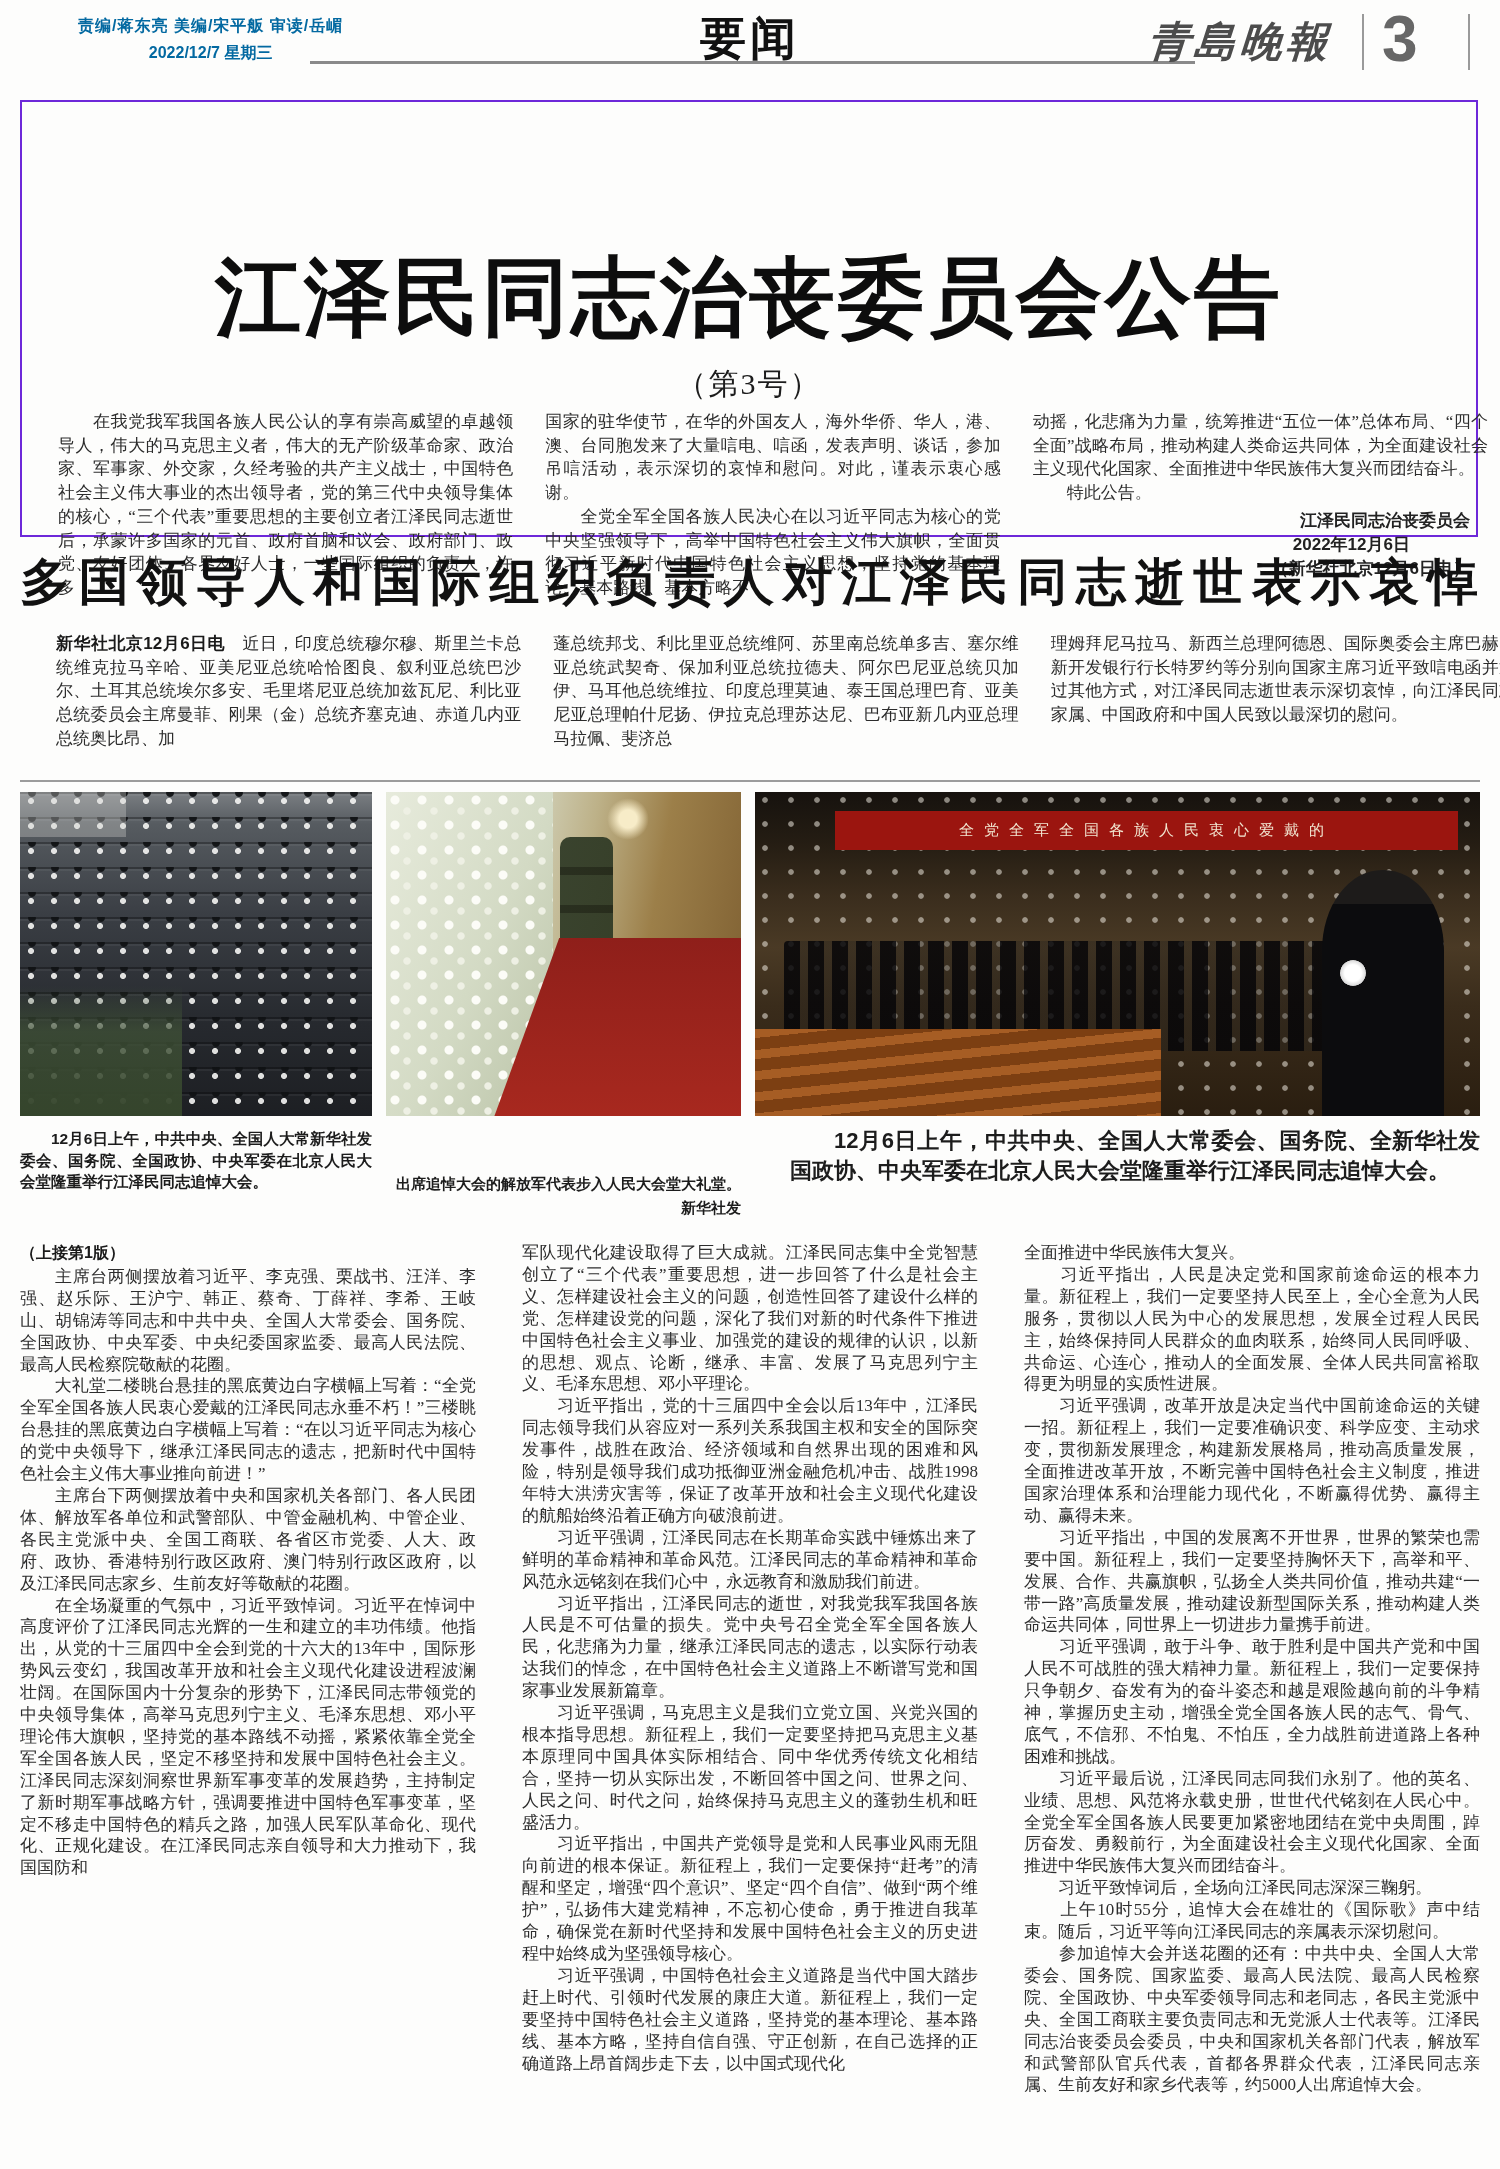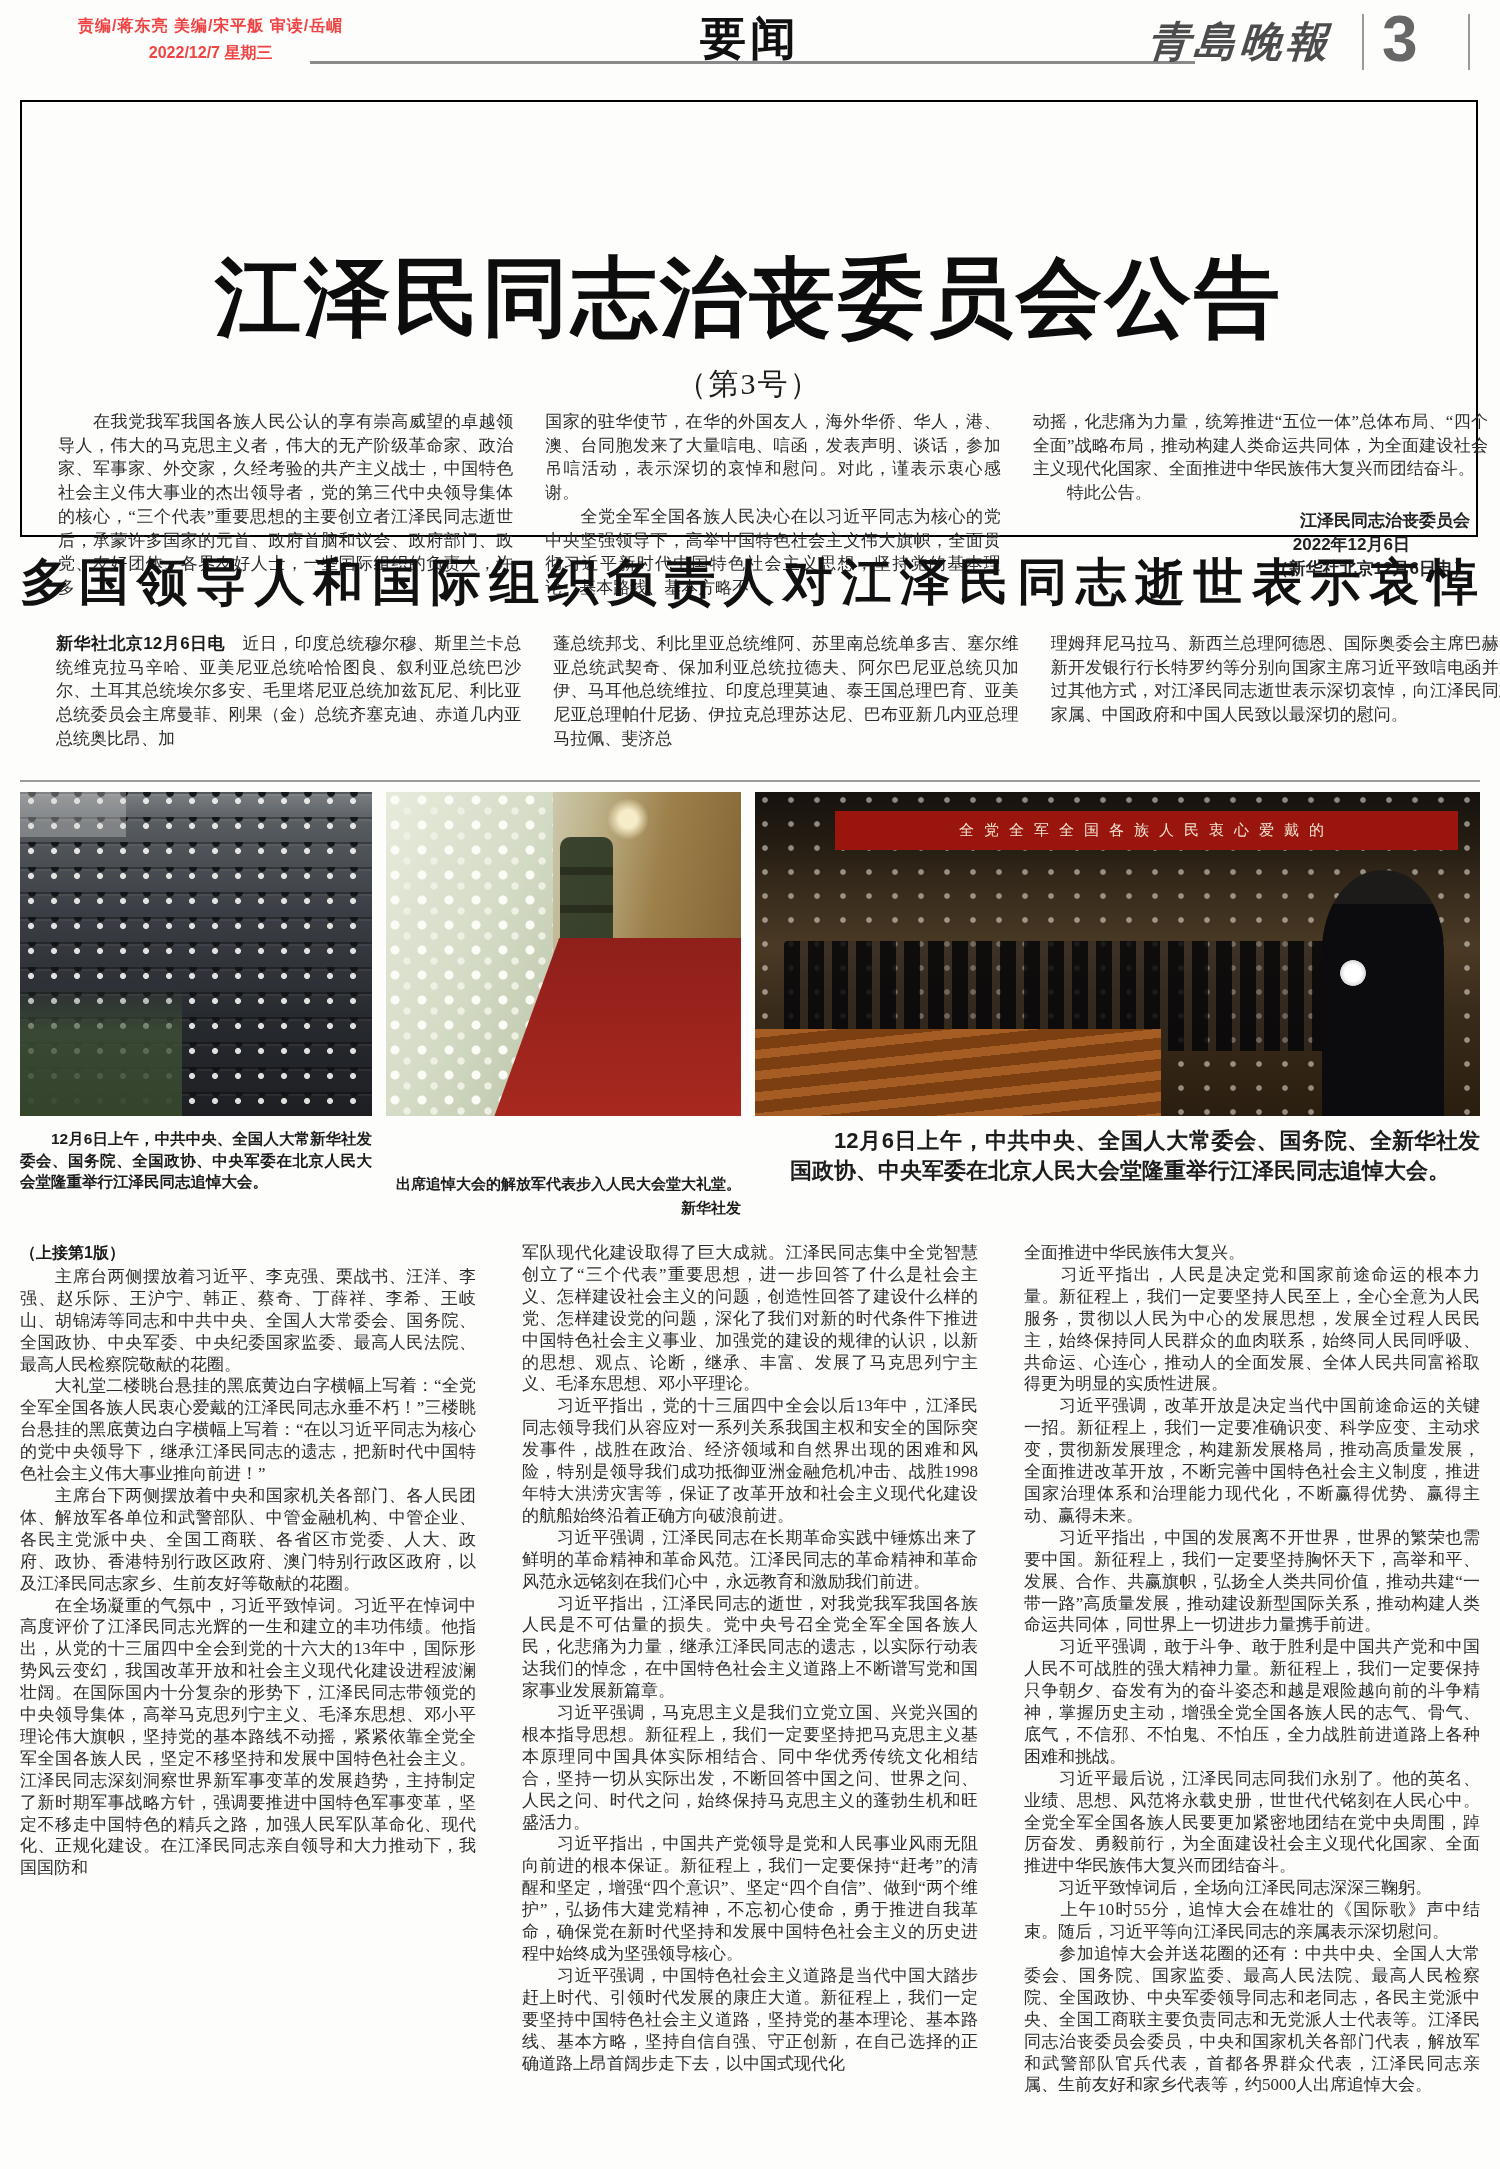--- a/index.html
+++ b/index.html
@@ -1,33 +1,33 @@
 <!DOCTYPE html>
 <html><head>
 <meta charset="utf-8">
 <style>
   html,body{margin:0;padding:0;}
   body{width:1500px;height:2169px;position:relative;background:#fdfdfc;color:#222;
        font-family:"Liberation Serif",serif;overflow:hidden;}
   .abs{position:absolute;}
   
   .m-left{left:78px;top:16px;text-align:center;font-family:"Liberation Sans",sans-serif;
-          color:#ef4444;font-weight:bold;}
+          color:#0369a1;font-weight:bold;}
   .m-left .l1{font-size:16px;letter-spacing:1px;}
   .m-left .l2{font-size:16px;margin-top:6px;}
   .m-sec{left:0;right:0;top:8px;text-align:center;font-family:"Liberation Sans",sans-serif;
          font-size:46px;font-weight:bold;color:#111;letter-spacing:4px;}
   .m-line{left:310px;width:885px;top:61px;height:3px;background:#8a8a8a;}
   .m-logo{left:1148px;top:14px;font-family:"Liberation Serif",serif;font-size:42px;
           font-weight:bold;font-style:italic;color:#4c4c4c;letter-spacing:4px;transform:skewX(-4deg);}
   .m-sep{top:14px;width:2px;height:56px;background:#9a9a9a;}
   .m-num{left:1382px;top:2px;font-family:"Liberation Sans",sans-serif;font-size:64px;
          font-weight:bold;color:#676767;}
   
-  .box{left:20px;top:100px;width:1458px;height:437px;border:2px solid #000000;box-sizing:border-box;}
+  .box{left:20px;top:100px;width:1458px;height:437px;border:2px solid #6d28d9;box-sizing:border-box;}
   .box-title{left:30px;right:30px;top:152px;text-align:center;font-family:"Liberation Sans",sans-serif;
              font-size:86px;font-weight:bold;color:#0d0d0d;letter-spacing:3px;line-height:1;}
   .box-sub{left:0;right:0;top:262px;text-align:center;font-size:30px;color:#1d1d1d;letter-spacing:2px;}
   .box-cols{left:36px;top:308px;width:1430px;height:212px;display:flex;gap:32px;}
   .col{flex:1;font-size:17px;line-height:23.7px;text-align:justify;color:#2c2c2c;overflow:hidden;}
   .col p{margin:0;}
   .sig{font-family:"Liberation Sans",sans-serif;font-weight:bold;font-size:17px;
        line-height:24px;color:#222;text-align:right;padding-right:18px;margin-top:4px;}
   .sig .s2{padding-right:60px;}
   

